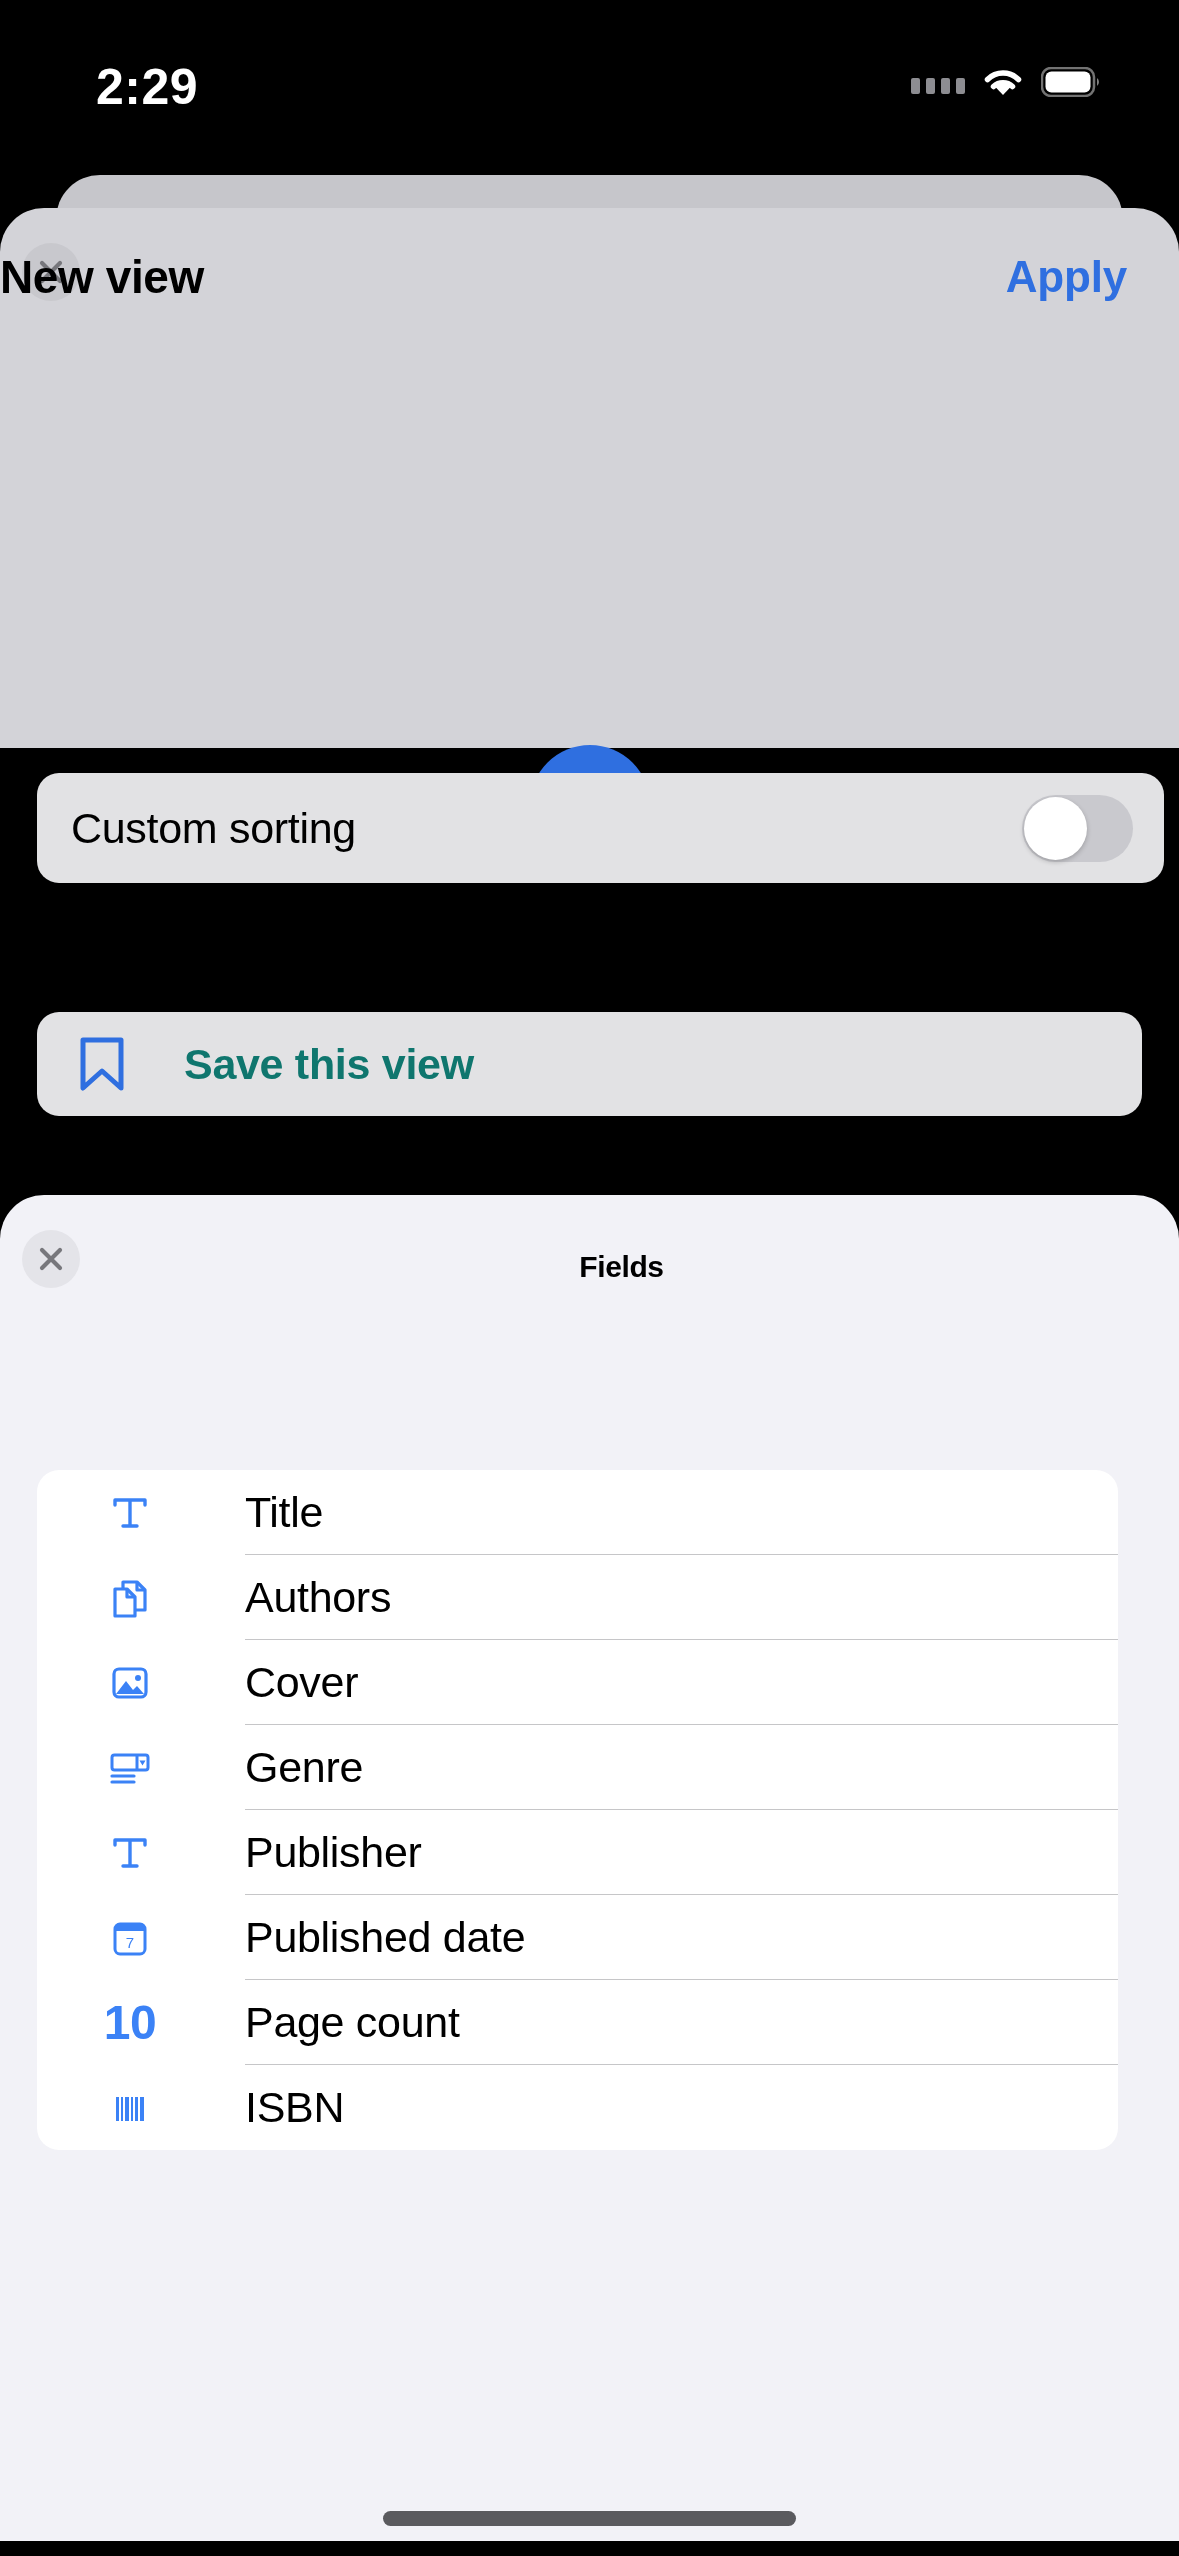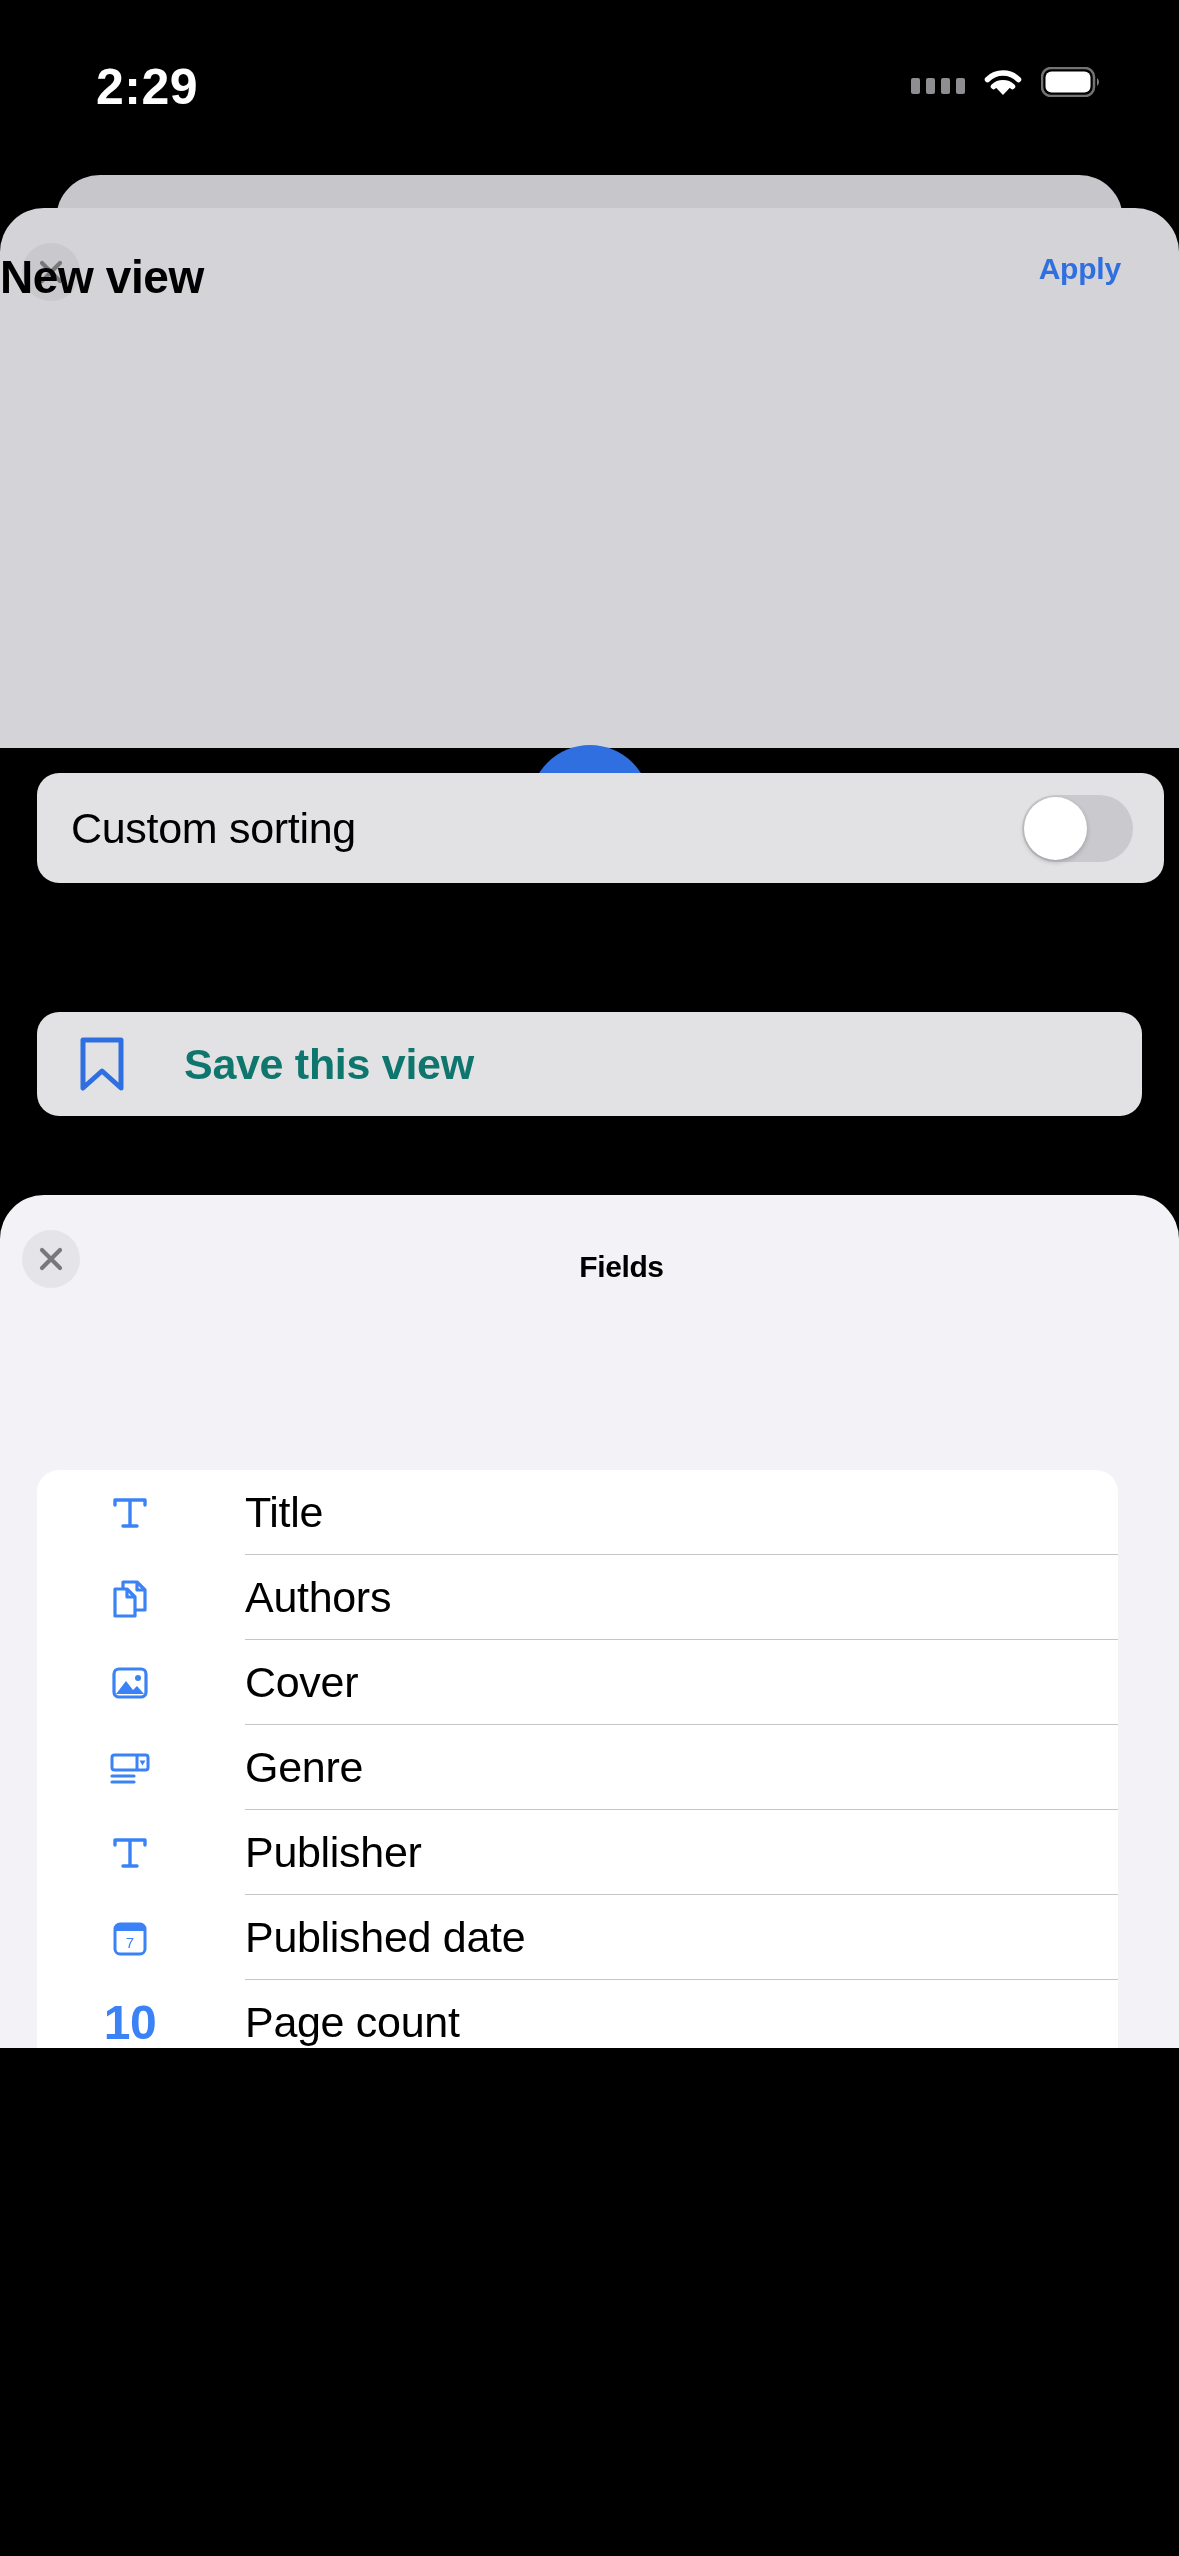--- a/index.html
+++ b/index.html
@@ -10,21 +10,21 @@
   body {
     width: 1179px;
     height: 2556px;
     overflow: hidden;
     font-family: "Liberation Sans", sans-serif;
     -webkit-font-smoothing: antialiased;
   }
   .screen {
     position: relative;
     width: 1179px;
-    height: 2048px;
+    height: 2541px;
     background: #000000;
     overflow: hidden;
   }
 
   
   .status-bar {
     position: absolute;
     top: 0; left: 0;
     width: 1179px;
     height: 150px;
@@ -112,23 +112,23 @@
     top: 42px;
     width: 1179px;
     text-align: left;
     font-size: 46px;
     font-weight: 700;
     color: #000000;
     letter-spacing: -0.4px;
   }
   .apply-btn {
     position: absolute;
-    right: 58px;
+    right: 52px;
     top: 44px;
-    font-size: 30px;
+    font-size: 44px;
     font-weight: 600;
     color: #2f6fe0;
     letter-spacing: -0.2px;
   }
 
   
   .add-btn {
     position: absolute;
     left: 530px;
     top: 537px;

